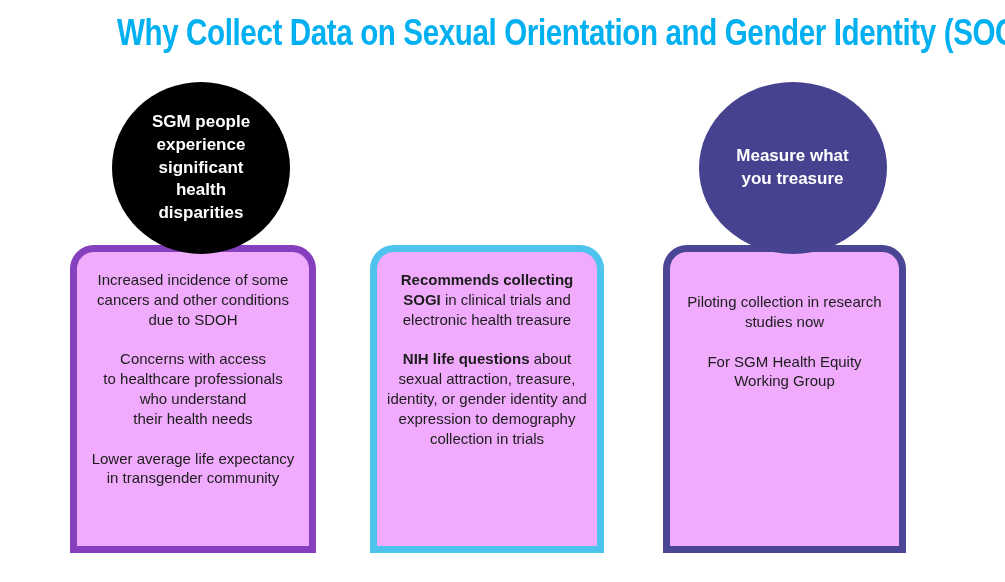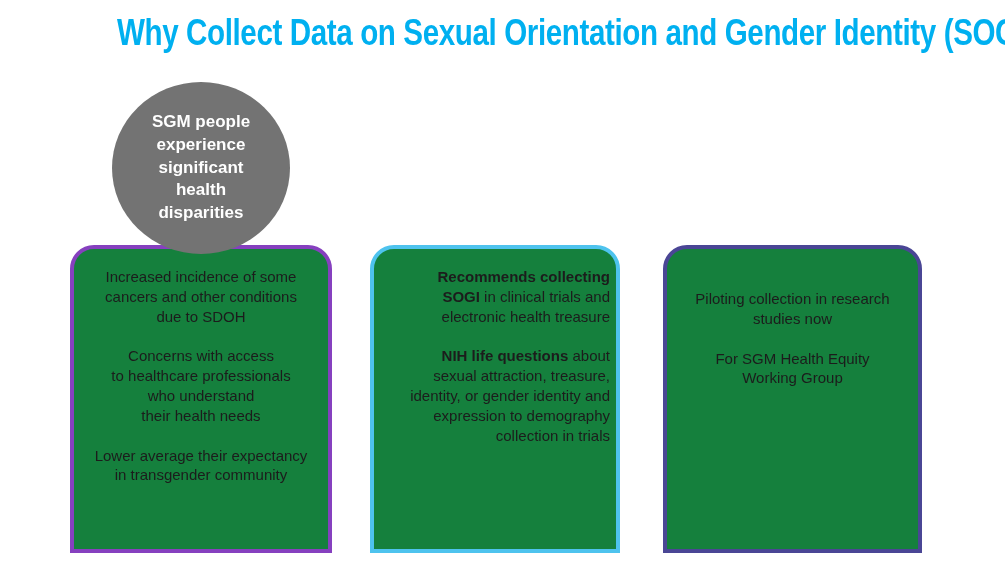--- a/index.html
+++ b/index.html
@@ -37,26 +37,26 @@
     height: 582px;
   }
   .column:nth-child(1) { left: 70px;  width: 262px; }
   .column:nth-child(2) { left: 370px; width: 250px; }
   .column:nth-child(3) { left: 663px; width: 259px; }
 
   .box {
     position: absolute;
     top: 245px;
     left: 0;
-    right: 0;
+    right: 16px;
     height: 308px;
-    border: 4px solid #0f172a;
+    border: 7px solid #0f172a;
     border-radius: 24px 24px 0 0;
     box-sizing: border-box;
-    background: #15803d;
+    background: #f0abfc;
     z-index: 1;
     padding: 18px 6px 0 6px;
     text-align: center;
   }
   .column:nth-child(3) .box { padding-top: 40px; }
 
   .para {
     margin: 0 0 20px 0;
     font-size: 15px;
     line-height: 1.32;
@@ -98,47 +98,51 @@
   <div id="columns">
   <div class="column">
     <div class="box" style="border-color: rgb(134, 64, 191);">
           <p class="para"><span>Increased incidence of some
 cancers and other conditions
 due to SDOH</span></p>
           <p class="para"><span>Concerns with access
 to healthcare professionals
 who understand
 their health needs</span></p>
-          <p class="para"><span>Lower average their expectancy
+          <p class="para"><span>Lower average life expectancy
 in transgender community</span></p>
         </div>
-    <div class="circle" style="background: #737373;">
+    <div class="circle" style="background: #000000;">
       <div class="circle-text">SGM people
 experience
 significant
 health
 disparities</div>
     </div>
   </div>
 
   <div class="column">
-    <div class="box" style="border-color: rgb(78, 195, 238); text-align: right;">
+    <div class="box" style="border-color: rgb(78, 195, 238);">
           <p class="para"><span class="bold">Recommends collecting
 SOGI</span><span> in clinical trials and
 electronic health treasure</span></p>
           <p class="para"><span class="bold">NIH life questions</span><span> about
 sexual attraction, treasure,
 identity, or gender identity and
 expression to demography
 collection in trials</span></p>
         </div>
   </div>
 
   <div class="column">
     <div class="box" style="border-color: rgb(74, 70, 149);">
           <p class="para"><span>Piloting collection in research
 studies now</span></p>
           <p class="para"><span>For SGM Health Equity
 Working Group</span></p>
         </div>
+    <div class="circle" style="background: rgb(70, 66, 144);">
+      <div class="circle-text">Measure what
+you treasure</div>
+    </div>
   </div>
 </div>
 </div>
 
 </body></html>

